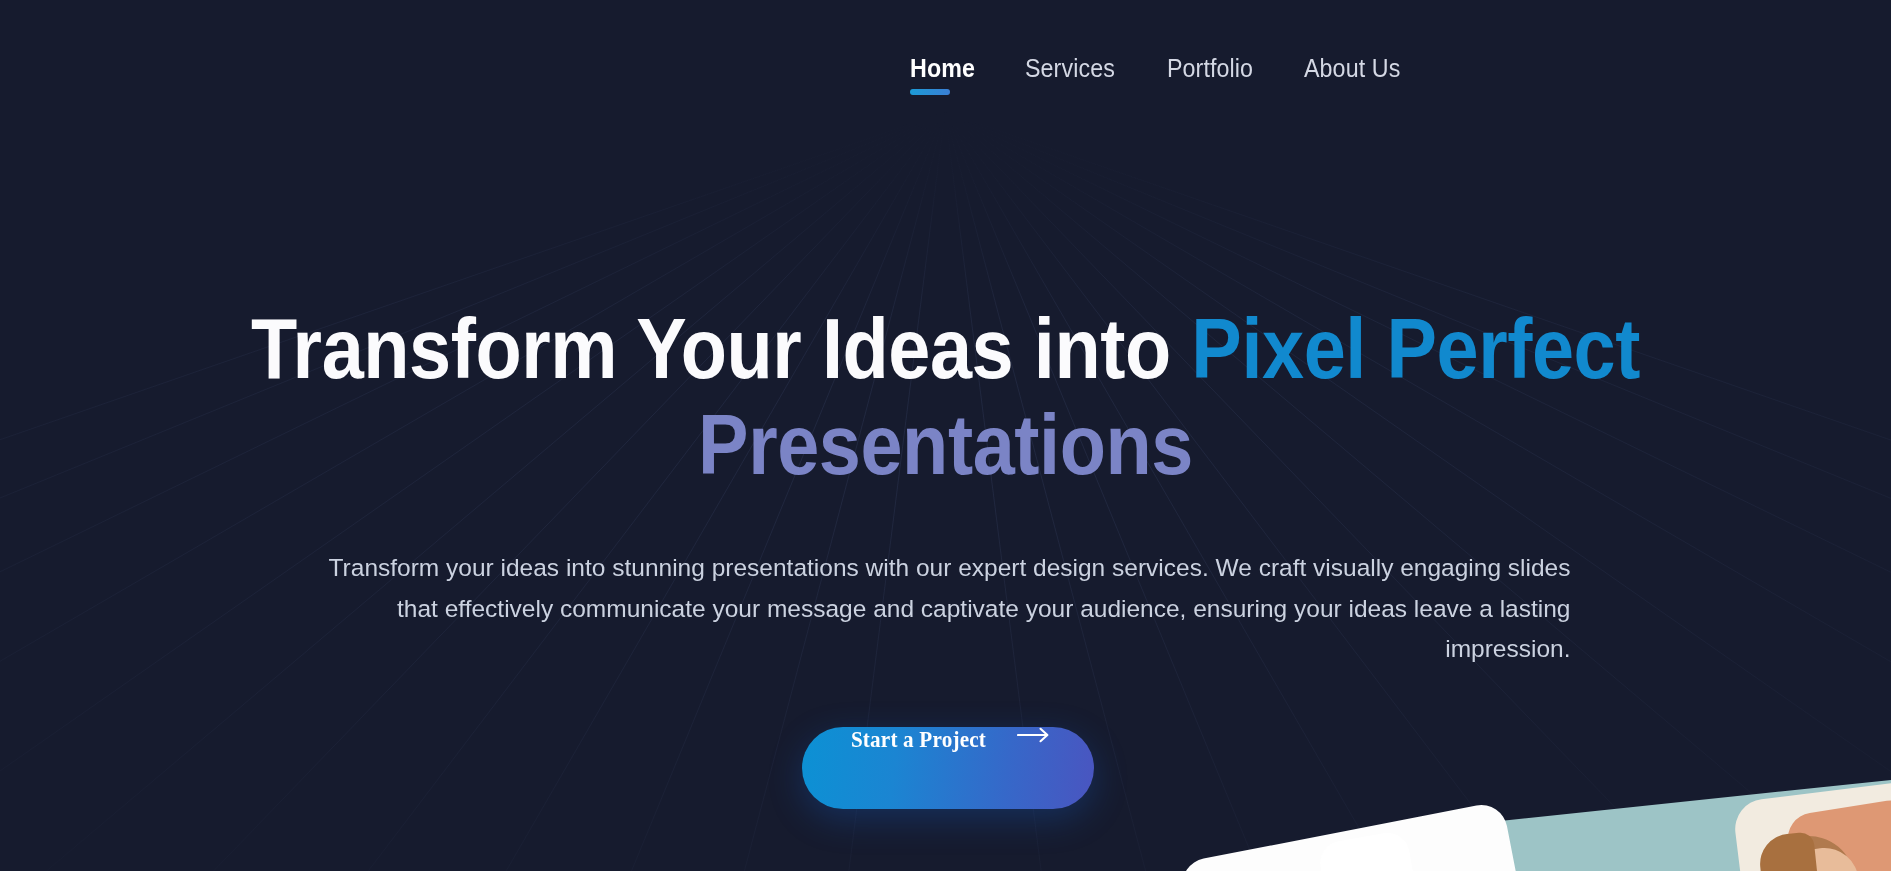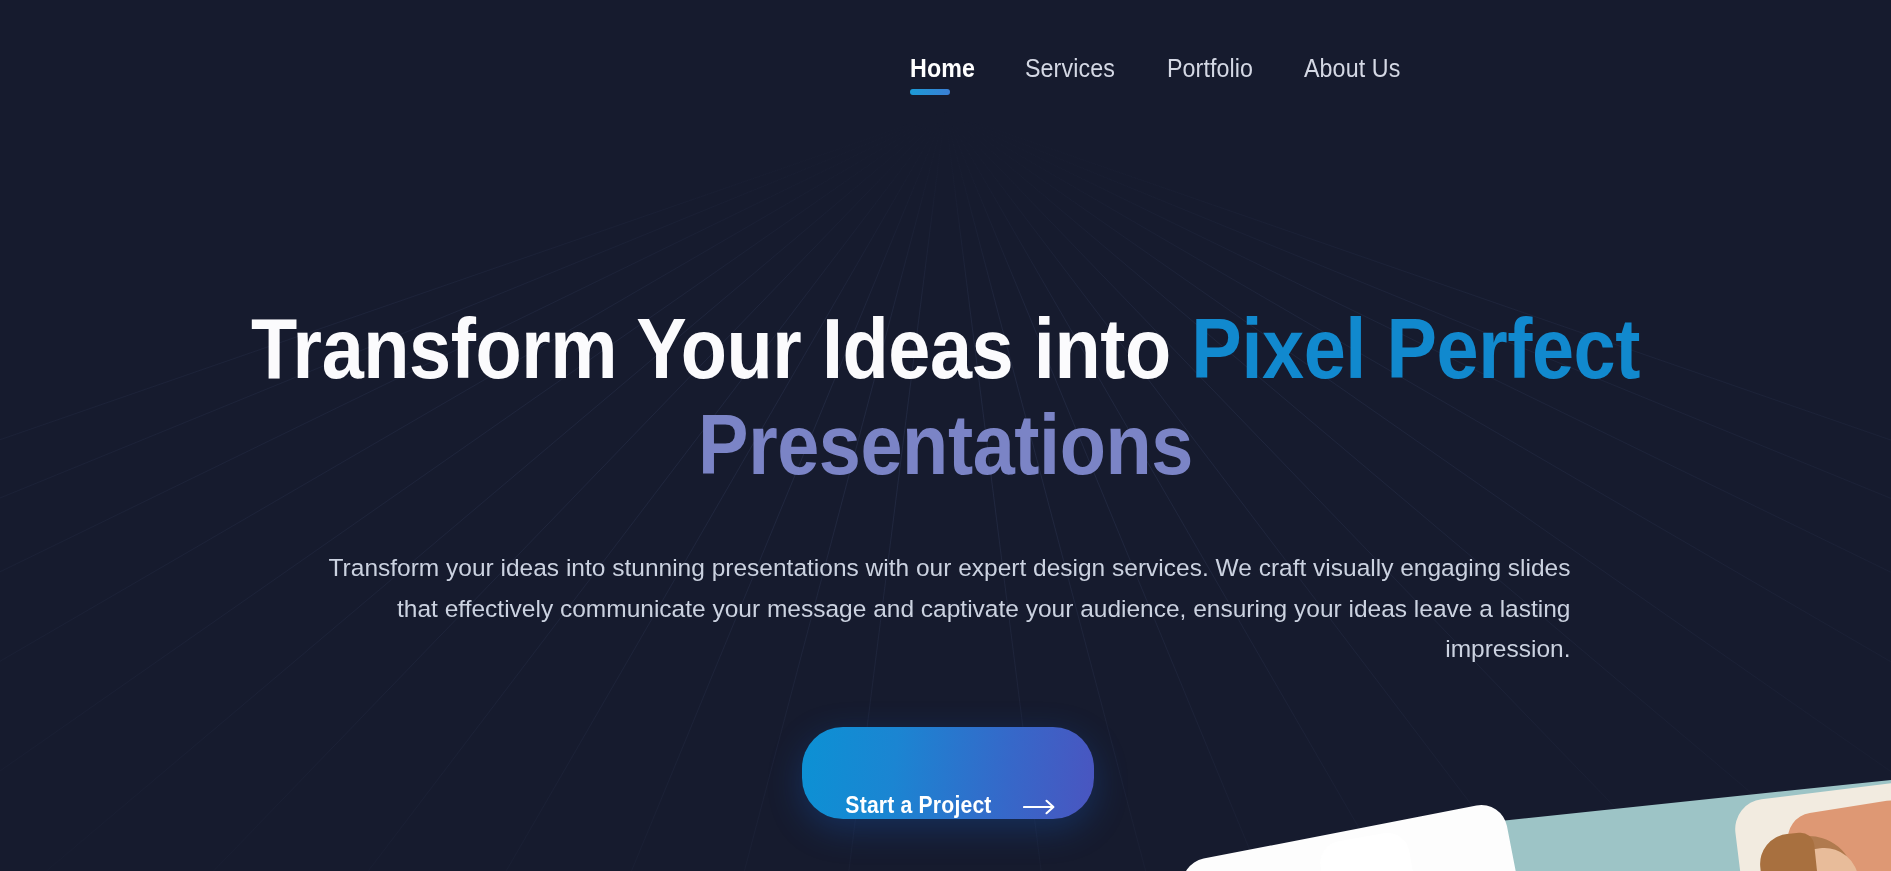--- a/index.html
+++ b/index.html
@@ -173,29 +173,30 @@
     text-align:right;
     font-size:24.5px;
     line-height:1.66;
     color:#CBD2E0;
     font-weight:normal;
   }
 
   .cta {
     position:absolute;
     left:802px; top:727px;
-    width:292px; height:92px;
+    width:292px; height:82px;
     border-radius:41px;
     background:linear-gradient(96deg,#0C91D4 0%, #1B85D2 32%, #3668C9 70%, #4A55C0 100%);
     display:flex;
-    align-items:flex-end;
+    align-items:flex-start;
     justify-content:center;
     gap:26px;
     cursor:pointer;
     box-shadow:0 10px 34px rgba(22,90,190,0.32);
+    font-family:Liberation Serif, serif;
   }
   .cta-label {
     font-size:23px;
     font-weight:bold;
     color:#FFFFFF;
     letter-spacing:0.2px;
     transform:scaleX(0.92);
   }
   .cta-arrow { display:block; }
 

